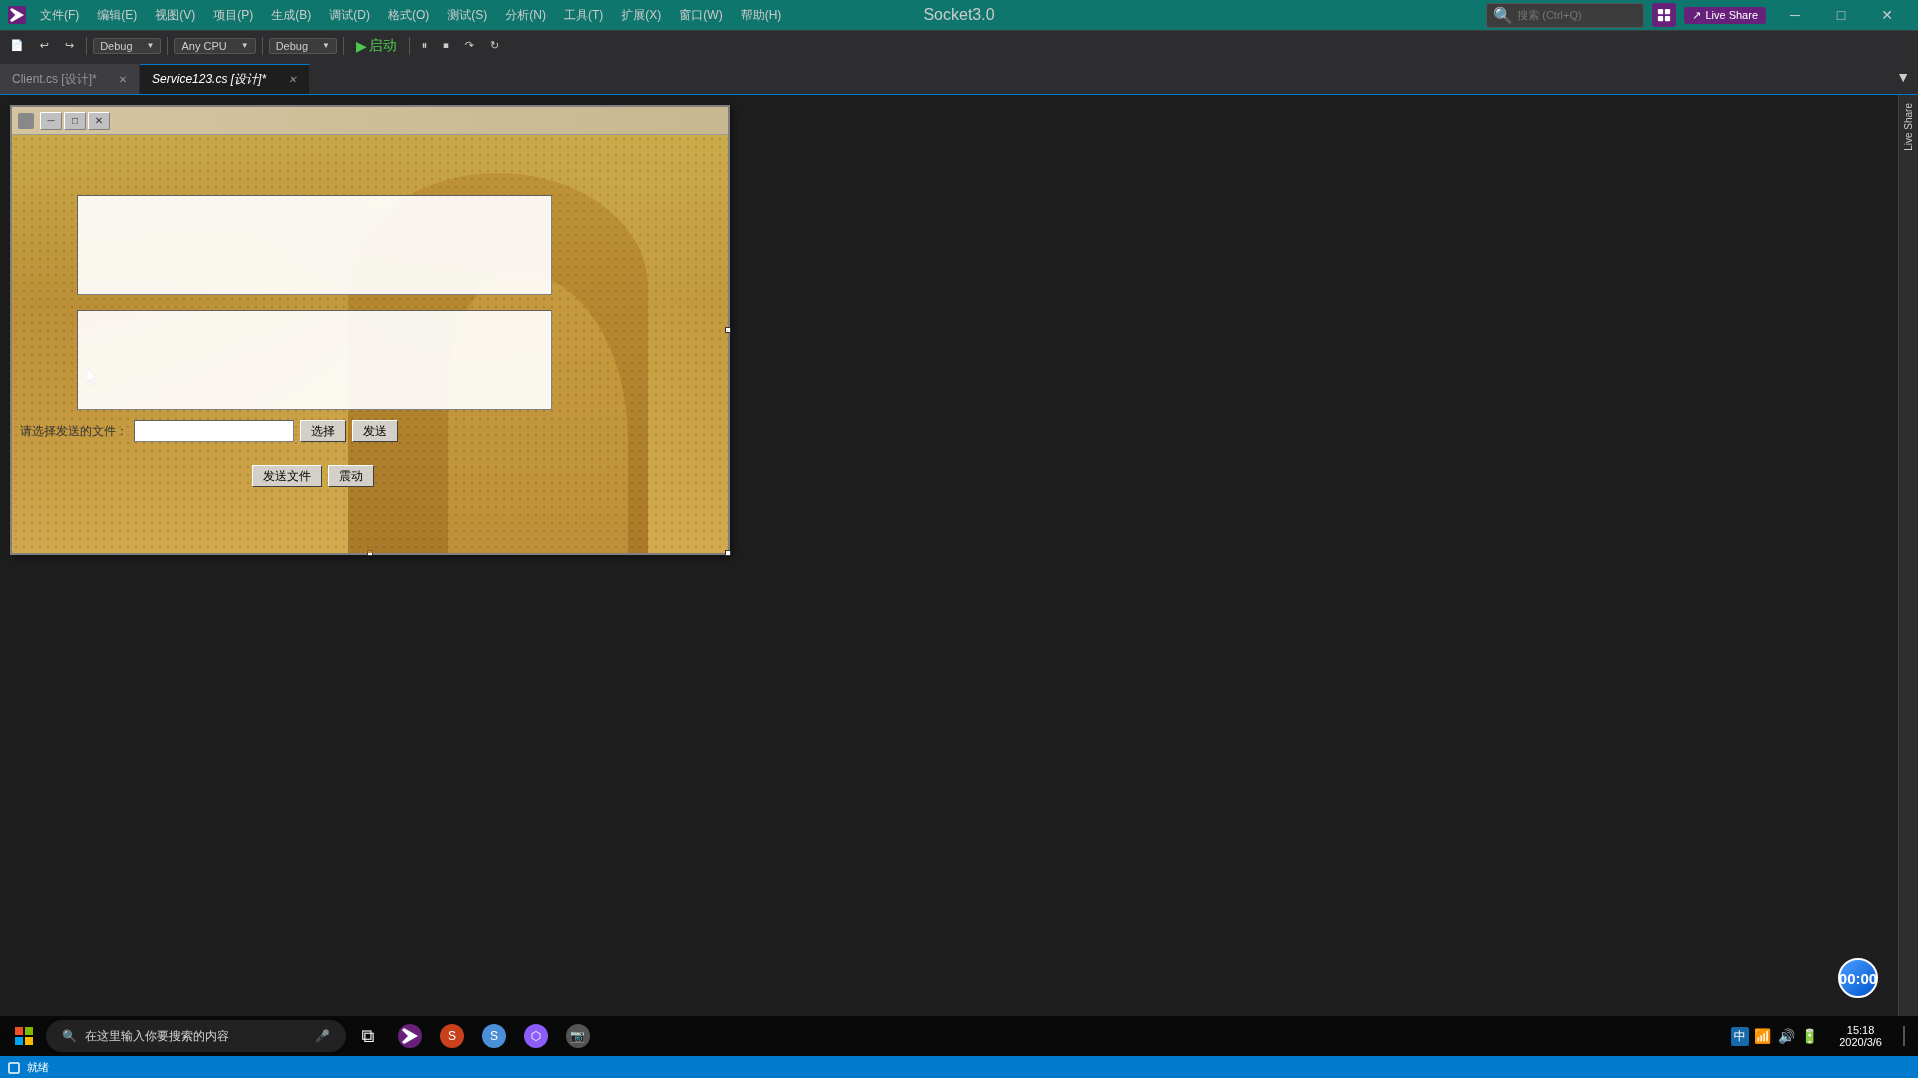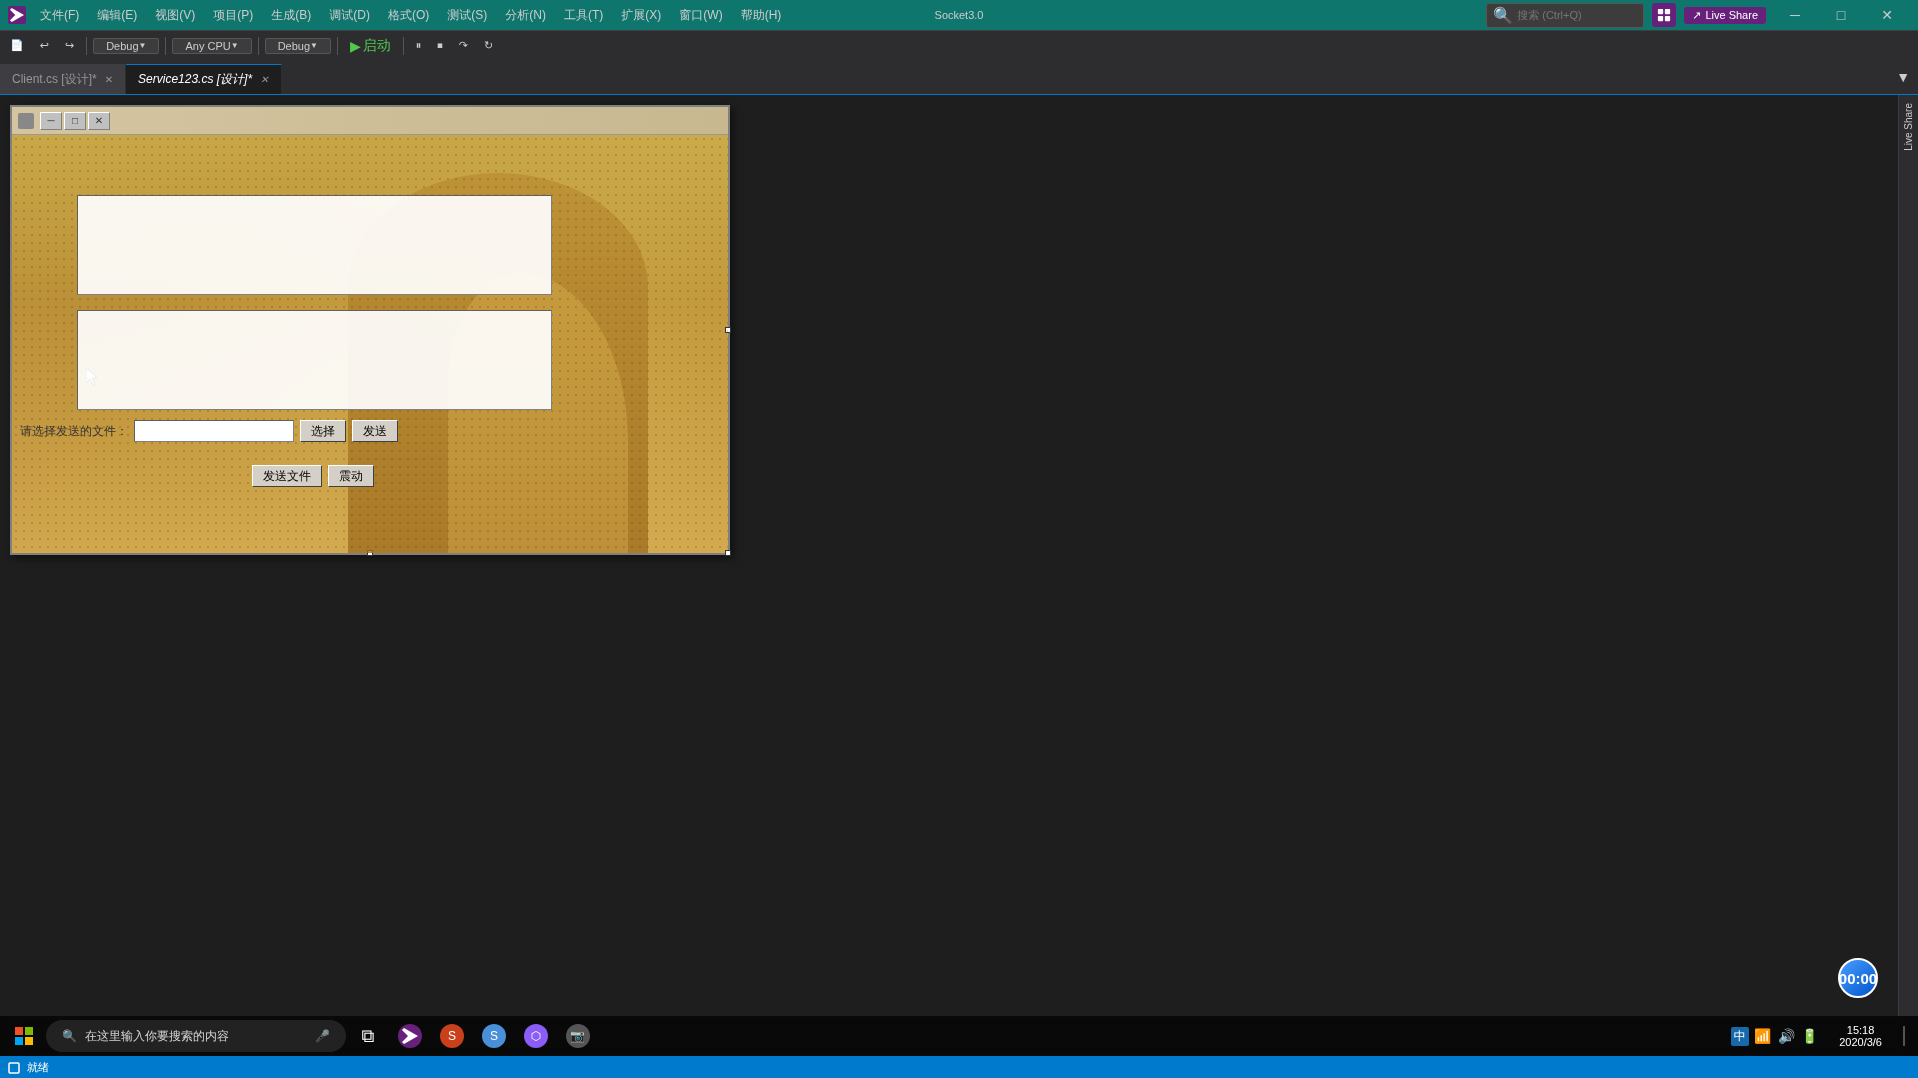--- a/index.html
+++ b/index.html
@@ -33,21 +33,21 @@
     }
     #title-bar .menu-item {
       color: #cccccc;
       font-size: 12px;
       padding: 2px 8px;
       cursor: pointer;
       border-radius: 2px;
     }
     #title-bar .title-center {
       color: #cccccc;
-      font-size: 11px;
+      font-size: 16px;
       position: absolute;
       left: 50%;
       transform: translateX(-50%);
     }
     #title-bar .title-right {
       display: flex; align-items: center; gap: 8px; margin-left: auto;
     }
     #title-bar .search-box {
       display: flex; align-items: center;
       background: #3c3c3c; border: 1px solid #555;
@@ -76,23 +76,23 @@
       padding: 0 4px;
       gap: 4px;
     }
     .tb-btn {
       color: #ccc; font-size: 11px; padding: 2px 6px;
       cursor: pointer; border-radius: 2px;
       display: flex; align-items: center; gap: 2px;
     }
     .tb-sep { width: 1px; height: 18px; background: #555; margin: 0 2px; }
     .tb-dropdown {
-      display: flex; align-items: center; gap: 0;
+      display: flex; align-items: center; gap: 14px;
       background: #3c3c3c; border: 1px solid #555;
-      border-radius: 2px; padding: 1px 12px;
+      border-radius: 2px; padding: 1px 6px;
       color: #ccc; font-size: 11px; cursor: pointer;
     }
     .tb-dropdown .arrow { font-size: 8px; }
     .play-btn {
       color: #4ec94e; font-size: 14px;
       display: flex; align-items: center; gap: 2px;
     }
     .live-share-btn {
       background: #68217a; color: white;
       border-radius: 3px; padding: 2px 8px;
@@ -110,21 +110,21 @@
     }
     .tab {
       height: 30px;
       display: flex; align-items: center;
       padding: 0 12px;
       background: #3e3e42;
       border-right: 1px solid #2d2d30;
       color: #969696;
       font-size: 12px;
       cursor: pointer;
-      gap: 8px;
+      gap: 22px;
     }
     .tab.active {
       background: #1e1e1e;
       color: #ffffff;
       border-top: 1px solid #007acc;
       font-style: italic;
     }
     .tab .close-x {
       font-size: 10px; color: #969696; cursor: pointer;
     }

